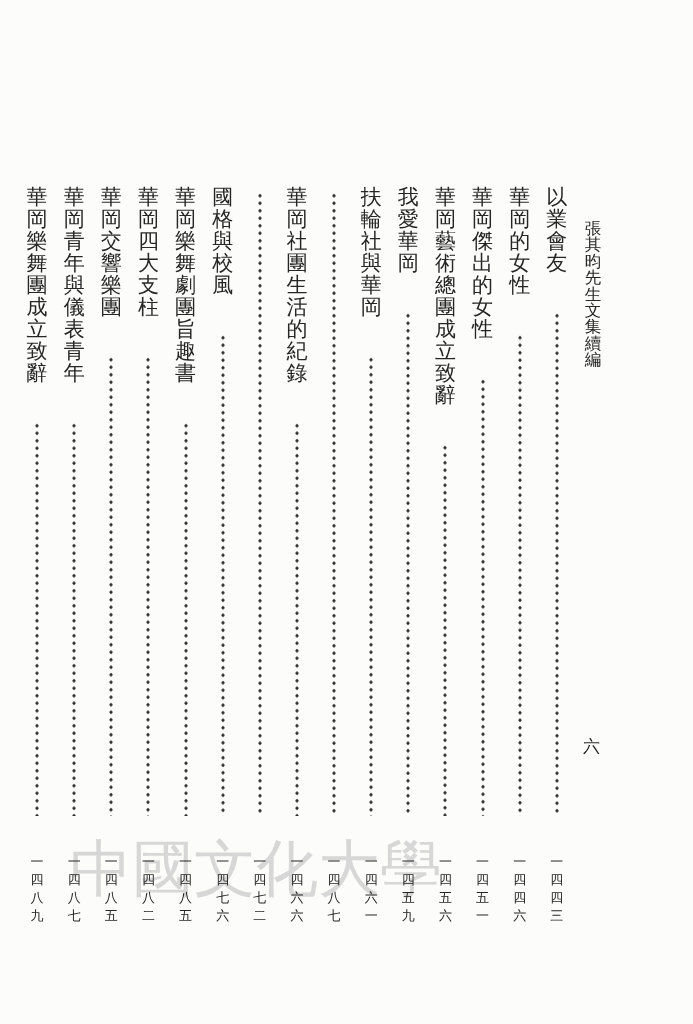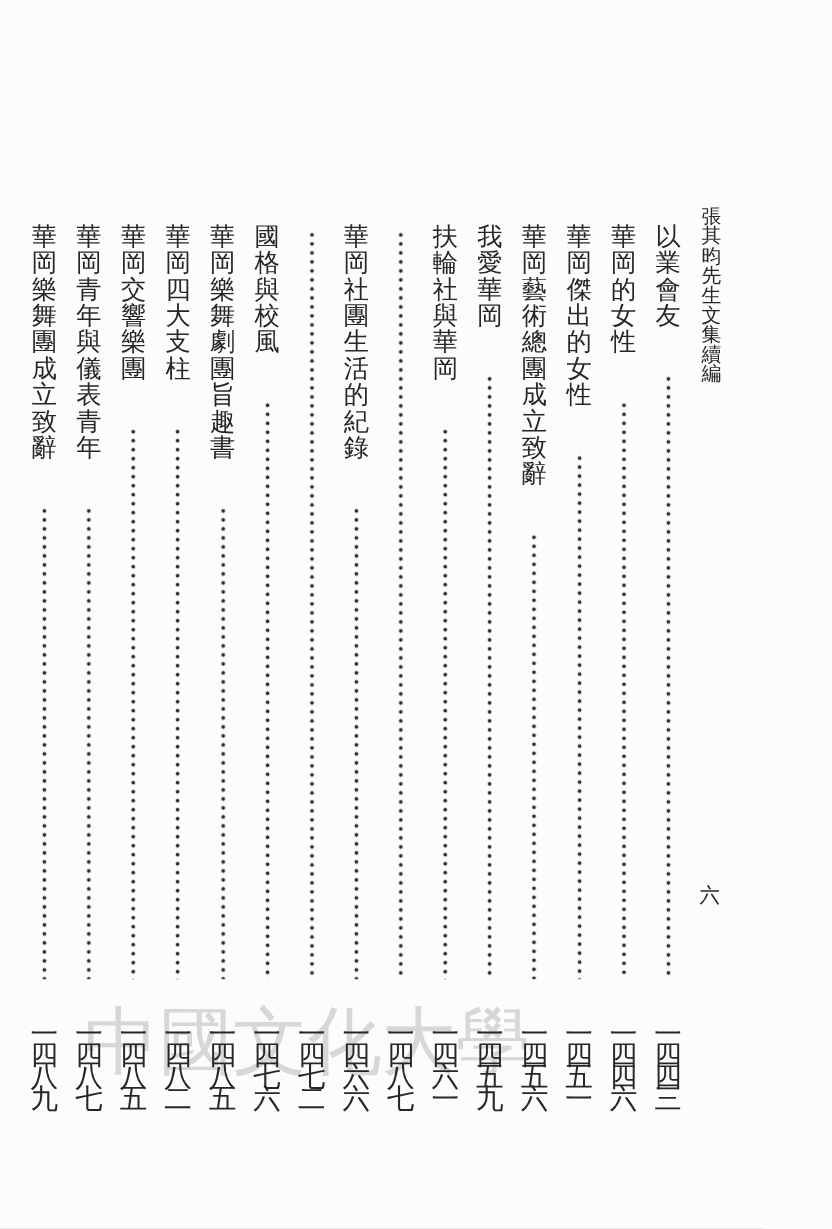--- a/index.html
+++ b/index.html
@@ -43,20 +43,21 @@
     display:flex;
     flex-direction:column;
     align-items:center;
   }
   .title-col {
     width:20px;
     font-size:16.5px;
     line-height:16.4px;
     word-break:break-all;
     text-align:center;
+    margin-top:48px;
   }
   .entry {
     width:22px;
     padding-top:13px;
     box-sizing:border-box;
     gap:32px;
   }
   .entry-title {
     font-size:21px;
     line-height:22px;
@@ -67,21 +68,21 @@
     flex:1 1 auto;
     width:100%;
     margin-top:6px;
     margin-bottom:5px;
     background-image:radial-gradient(circle, var(--dot,#2e2e2e) 1.25px, rgba(0,0,0,0) 1.9px);
     background-size:100% 7.5px;
     background-repeat:repeat-y;
     background-position:center top;
   }
   .page-num {
-    font-size:23px;
+    font-size:13px;
     line-height:18px;
     word-break:break-all;
     text-align:center;
     white-space:normal;
   }
   .folio {
     position:absolute;
     left:583px; top:738px;
     font-size:17px;
     line-height:1;

